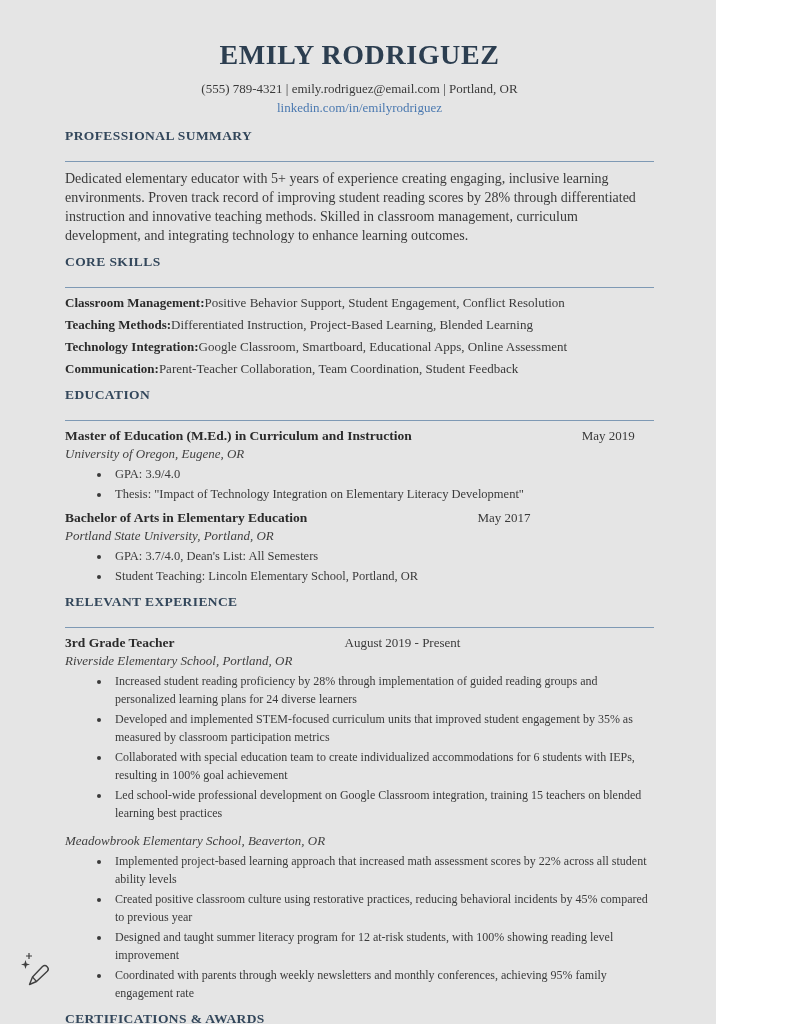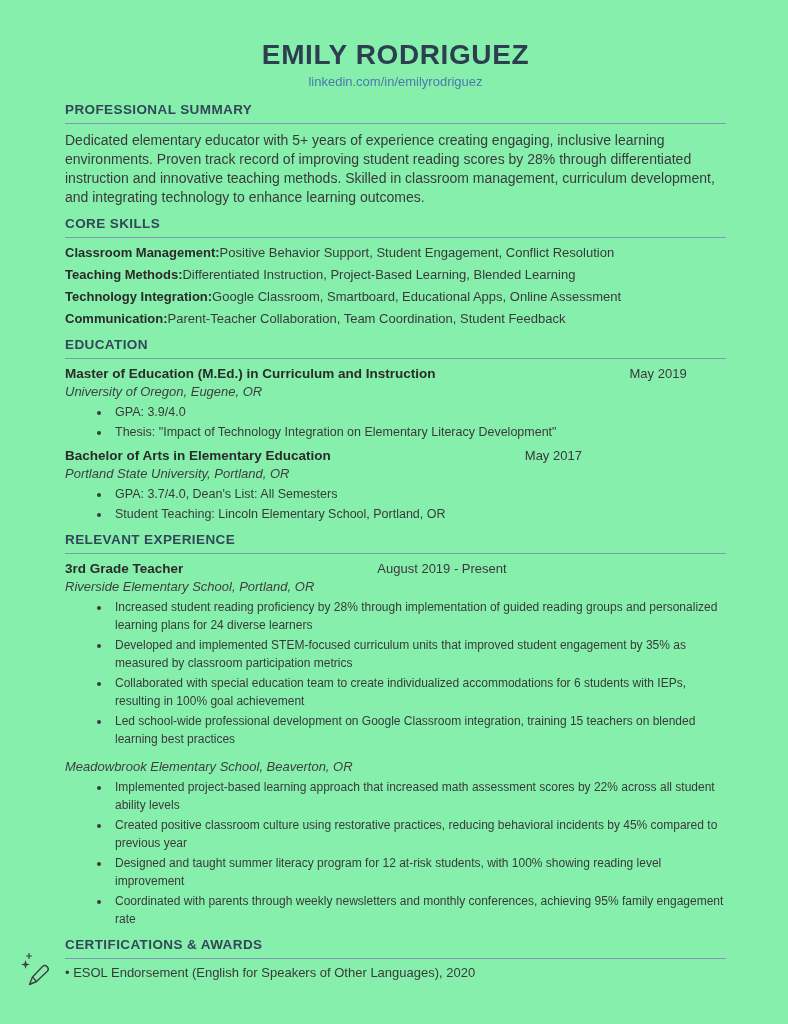--- a/index.html
+++ b/index.html
@@ -1,23 +1,23 @@
 <!DOCTYPE html>
 <html><head>
 <meta charset="utf-8">
 <style>
   html, body { margin: 0; padding: 0; background: #ffffff; }
   .page {
     position: relative;
-    width: 788px;
+    width: 716px;
     height: 1024px;
-    background: #86efac;
+    background: #e5e5e5;
     box-sizing: border-box;
     padding: 38px 62px 0 65px;
-    font-family: Liberation Sans, sans-serif;
+    font-family: Liberation Serif, serif;
     color: #3a3a3a;
     overflow: hidden;
   }
   
   .resume-header { text-align: center; }
   .resume-name {
     margin: 0;
     font-size: 28px;
     line-height: 34px;
     font-weight: 700;
@@ -42,37 +42,37 @@
   }
   
   .section-heading {
     margin: 7px 0 0 0;
     font-size: 13.5px;
     line-height: 19px;
     font-weight: 700;
     letter-spacing: 0.4px;
     color: #33475b;
     border-bottom: 1px solid #7e99b4;
-    padding-bottom: 4px;
+    padding-bottom: 16px;
   }
   .section-heading.first { margin-top: 9px; }
   
   .summary-text {
     margin: 7px 0 0 0;
     font-size: 14px;
     line-height: 19px;
     text-align: left;
   }
   
   .skills-list { margin-top: 6px; }
   .skill-row { font-size: 13px; line-height: 18px; margin-bottom: 4px; }
   .skill-label { font-weight: 700; color: #2b2b2b; }
   
   .entry { margin-top: 6px; }
-  .entry-head { display: flex; align-items: flex-end; gap: 24px; }
+  .entry-head { display: flex; align-items: flex-end; }
   .entry-title {
     font-size: 13.5px;
     line-height: 18px;
     font-weight: 700;
     color: #2b2b2b;
     white-space: nowrap;
   }
   .entry-date {
     margin-left: 170px;
     font-size: 13px;
@@ -111,20 +111,21 @@
     cursor: pointer;
   }
 </style>
 </head>
 <body>
 
 <div class="page">
 
   <header class="resume-header">
     <h1 class="resume-name">EMILY RODRIGUEZ</h1>
+    <div class="contact-line">(555) 789-4321 | emily.rodriguez@email.com | Portland, OR</div>
     <a class="linkedin-link">linkedin.com/in/emilyrodriguez</a>
   </header>
 
   <section>
     <h2 class="section-heading first">PROFESSIONAL SUMMARY</h2>
     <p class="summary-text">Dedicated elementary educator with 5+ years of experience creating engaging, inclusive learning environments. Proven track record of improving student reading scores by 28% through differentiated instruction and innovative teaching methods. Skilled in classroom management, curriculum development, and integrating technology to enhance learning outcomes.</p>
   </section>
 
   <section>
     <h2 class="section-heading">CORE SKILLS</h2>

